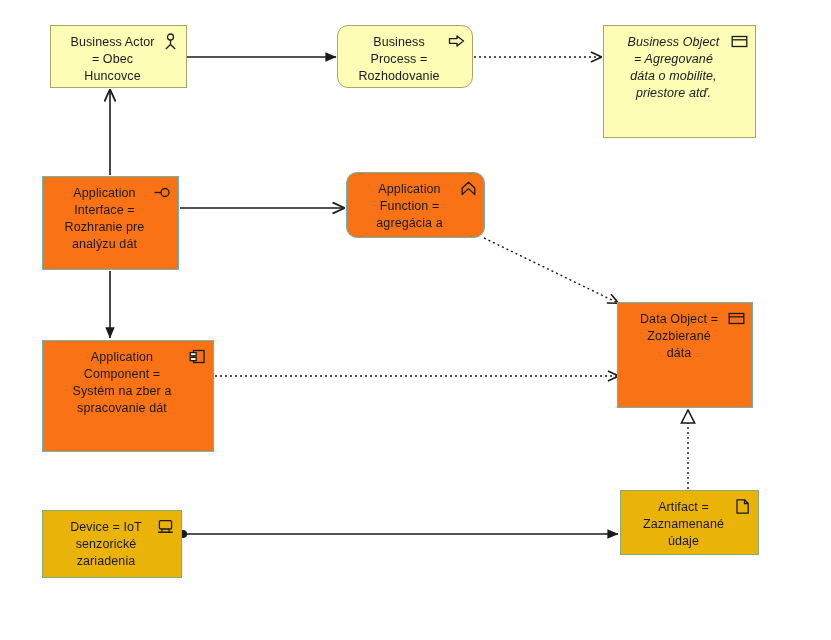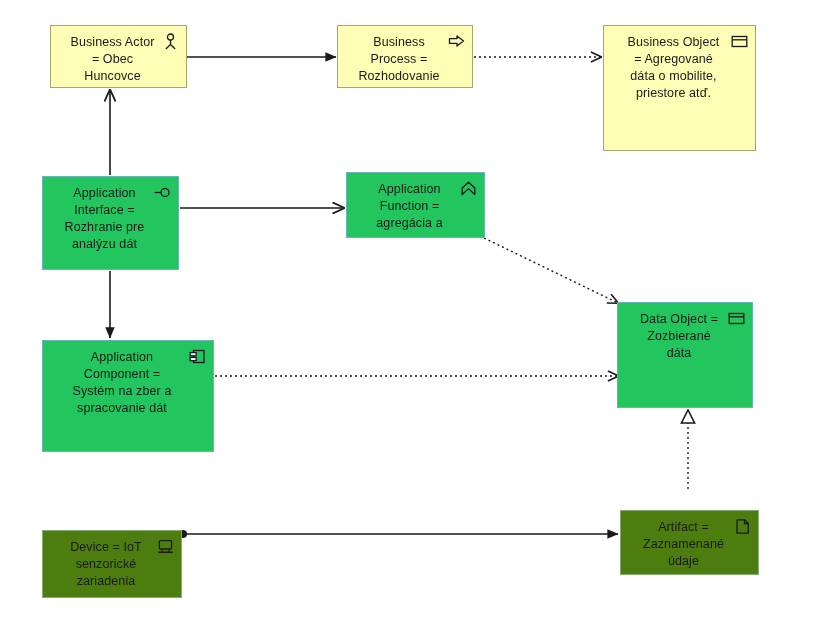--- a/index.html
+++ b/index.html
@@ -48,30 +48,29 @@
     top: 7px;
     width: 17px;
     height: 17px;
     line-height: 0;
   }
   .layer-business {
     background: #fdfdb5;
     border-color: #a6a66a;
   }
   .layer-application {
-    background: #22c55e;
+    background: #f97316;
     border-color: #68b6b6;
   }
   .layer-technology {
-    background: #4d7c0f;
+    background: #eab308;
     border-color: #86ab73;
-    margin-top: 20px;
   }
   .shape-round {
-    border-radius: 0;
+    border-radius: 11px;
   }
   .shape-rect {
     border-radius: 0;
   }
 </style>
 </head>
 <body>
 
 <div id="canvas">
 
@@ -116,21 +115,21 @@
 Huncovce</span>
       </div>
       <div class="node layer-business shape-round" style="left: 337px; top: 25px; width: 136px; height: 63px;">
         <span class="node-icon"><svg viewBox="0 0 17 17" width="17" height="17">
             <path d="M1.5 5.6 L9 5.6 L9 3 L15.5 8 L9 13 L9 10.4 L1.5 10.4 Z" fill="none" stroke="#1a1a1a" stroke-width="1.3" stroke-linejoin="round"></path>
           </svg></span>
         <span class="label">Business
 Process =
 Rozhodovanie</span>
       </div>
-      <div class="node layer-business shape-rect" style="left: 603px; top: 25px; width: 153px; height: 126px;">
+      <div class="node layer-business shape-rect" style="left: 603px; top: 25px; width: 153px; height: 113px; font-style: italic;">
         <span class="node-icon"><svg viewBox="0 0 17 17" width="17" height="17">
             <rect x="1.2" y="3.5" width="14.6" height="10" fill="none" stroke="#1a1a1a" stroke-width="1.3"></rect>
             <line x1="1.2" y1="6.8" x2="15.8" y2="6.8" stroke="#1a1a1a" stroke-width="1.3"></line>
           </svg></span>
         <span class="label">Business Object
 = Agregované
 dáta o mobilite,
 priestore atď.</span>
       </div>
       <div class="node layer-application shape-rect" style="left: 42px; top: 176px; width: 137px; height: 94px;">

